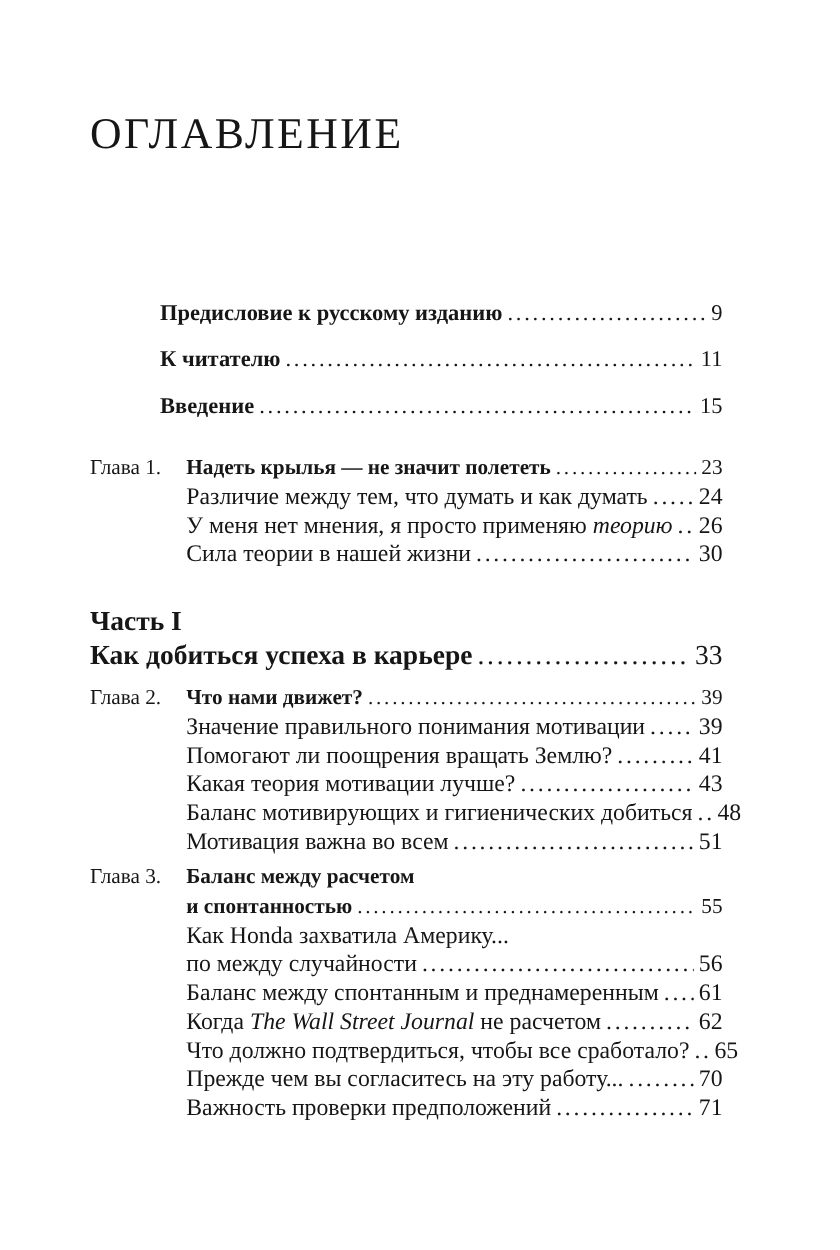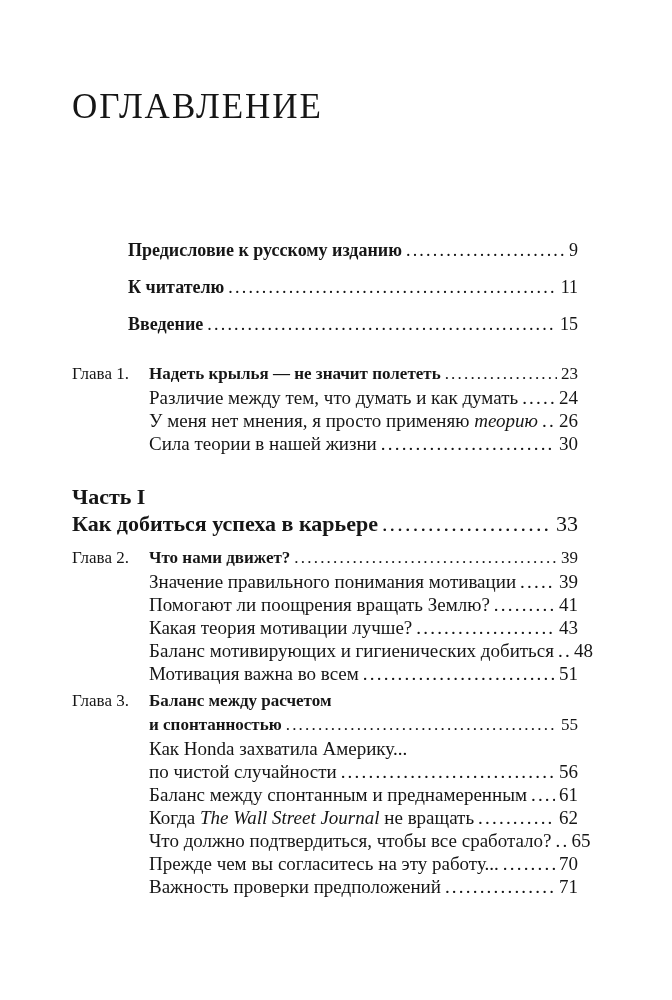--- a/index.html
+++ b/index.html
@@ -203,35 +203,35 @@
             <span class="toc-text"><span>и спонтанностью</span></span>
             <span class="leader"></span>
             <span class="pagenum">55</span>
           </div>
           <div class="subs">
             <div class="sub">
               <div class="toc-line">
                 <span class="toc-text"><span>Как Honda захватила Америку...</span></span>
               </div>
               <div class="toc-line">
-                <span class="toc-text"><span>по чистой случайности</span></span>
+                <span class="toc-text"><span>по между случайности</span></span>
                 <span class="leader"></span>
                 <span class="pagenum">56</span>
               </div>
             </div>
             <div class="sub">
               <div class="toc-line">
                 <span class="toc-text"><span>Баланс между спонтанным и преднамеренным</span></span>
                 <span class="leader"></span>
                 <span class="pagenum">61</span>
               </div>
             </div>
             <div class="sub">
               <div class="toc-line">
-                <span class="toc-text"><span>Когда </span><span class="it">The Wall Street Journal</span><span> не вращать</span></span>
+                <span class="toc-text"><span>Когда </span><span class="it">The Wall Street Journal</span><span> не расчетом</span></span>
                 <span class="leader"></span>
                 <span class="pagenum">62</span>
               </div>
             </div>
             <div class="sub">
               <div class="toc-line">
                 <span class="toc-text"><span>Что должно подтвердиться, чтобы все сработало?</span></span>
                 <span class="leader"></span>
                 <span class="pagenum">65</span>
               </div>

